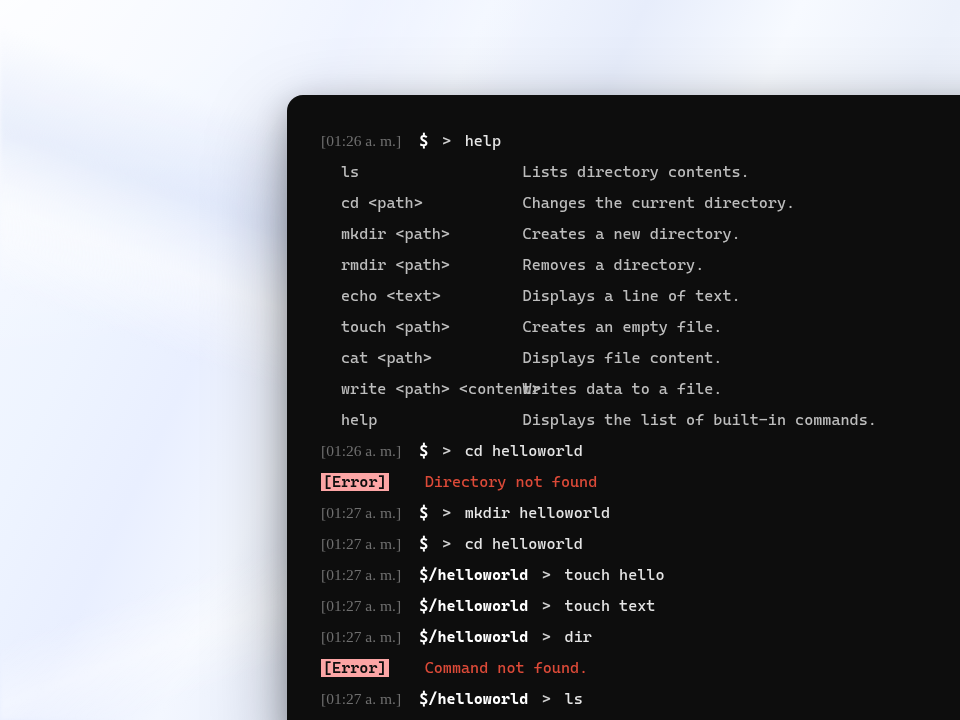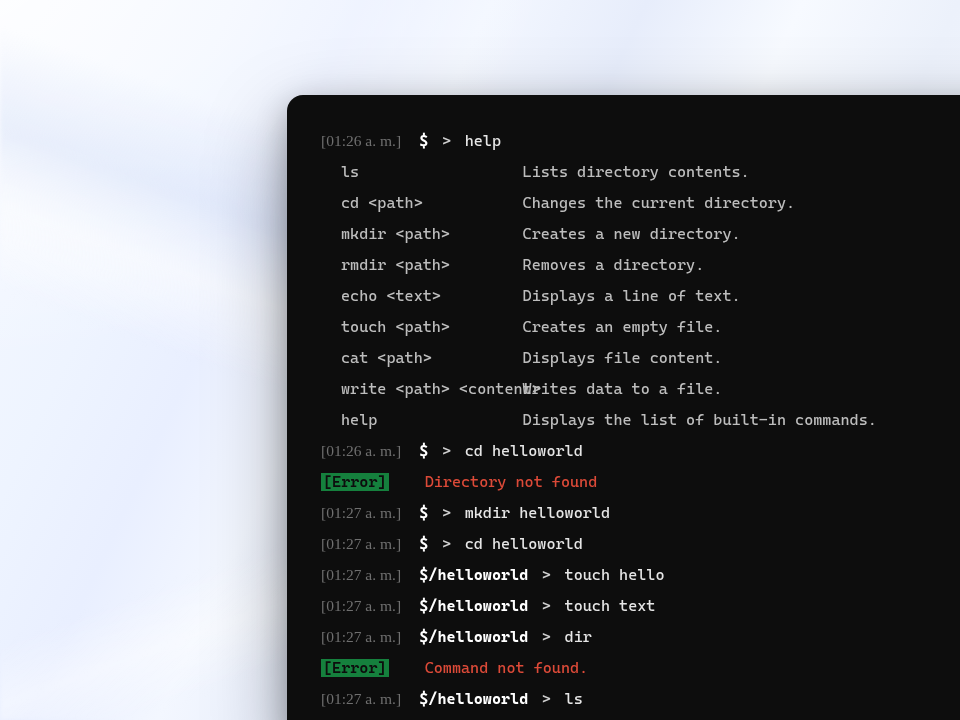--- a/index.html
+++ b/index.html
@@ -44,21 +44,21 @@
   .time { color: #6f6f6f; font-family: Liberation Serif, serif; }
   .path { color: #ffffff; font-weight: 700; }
   .angle { color: #cfcfcf; }
   .cmd { color: #e6e6e6; }
   .help-line { color: #bdbdbd; padding-left: 2.2ch; }
   .help-cmd { display: inline-block; width: 20ch; }
   .ls-line { color: #bdbdbd; padding-left: 2.2ch; }
   .ls-perm { display: inline-block; width: 10ch; }
   .ls-kind { display: inline-block; width: 12ch; }
   .err-tag {
-    background: #15803d;
+    background: #fca5a5;
     color: #0d0d0d;
     padding: 0 2px;
     font-weight: 600;
   }
   .err-msg { color: #dc4a38; padding-left: 27px; }
   .row + .row { margin-top: 7px; }
   .prompt-row .angle { margin-left: 0.5ch; margin-right: 0.5ch; }
 </style>
 </head>
 <body>

